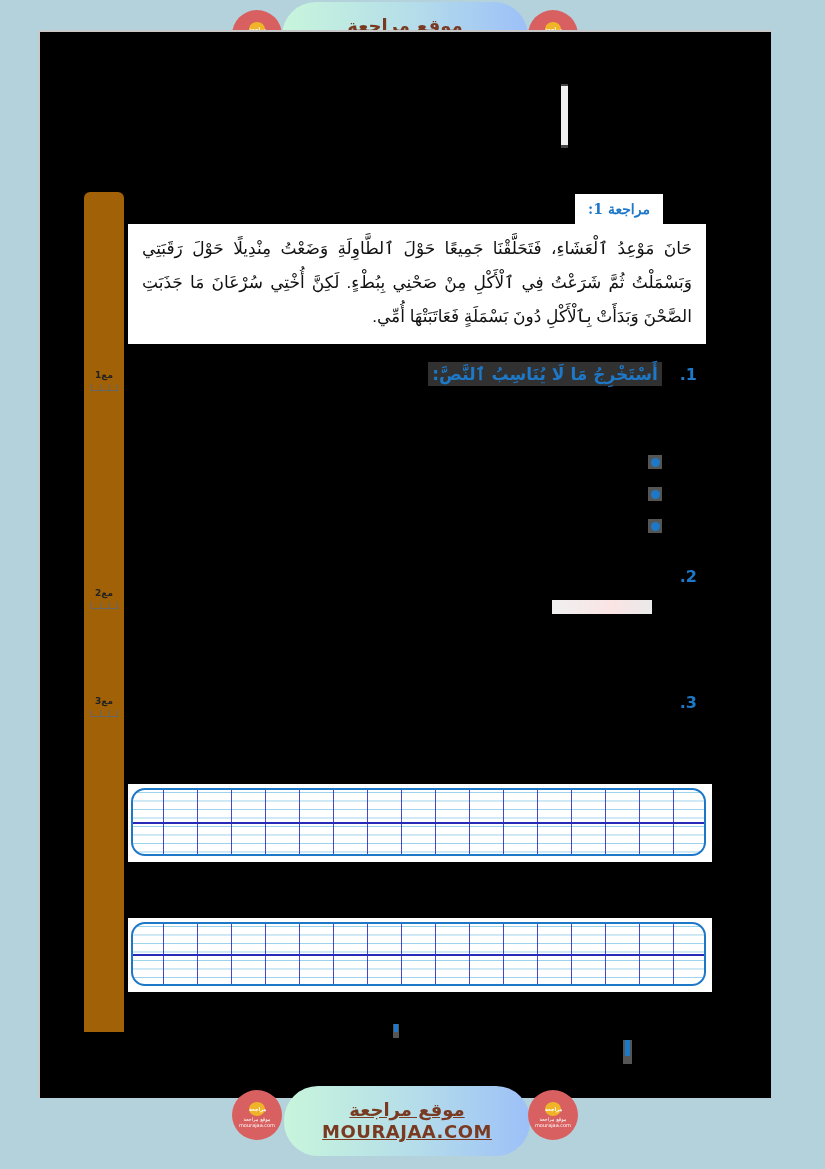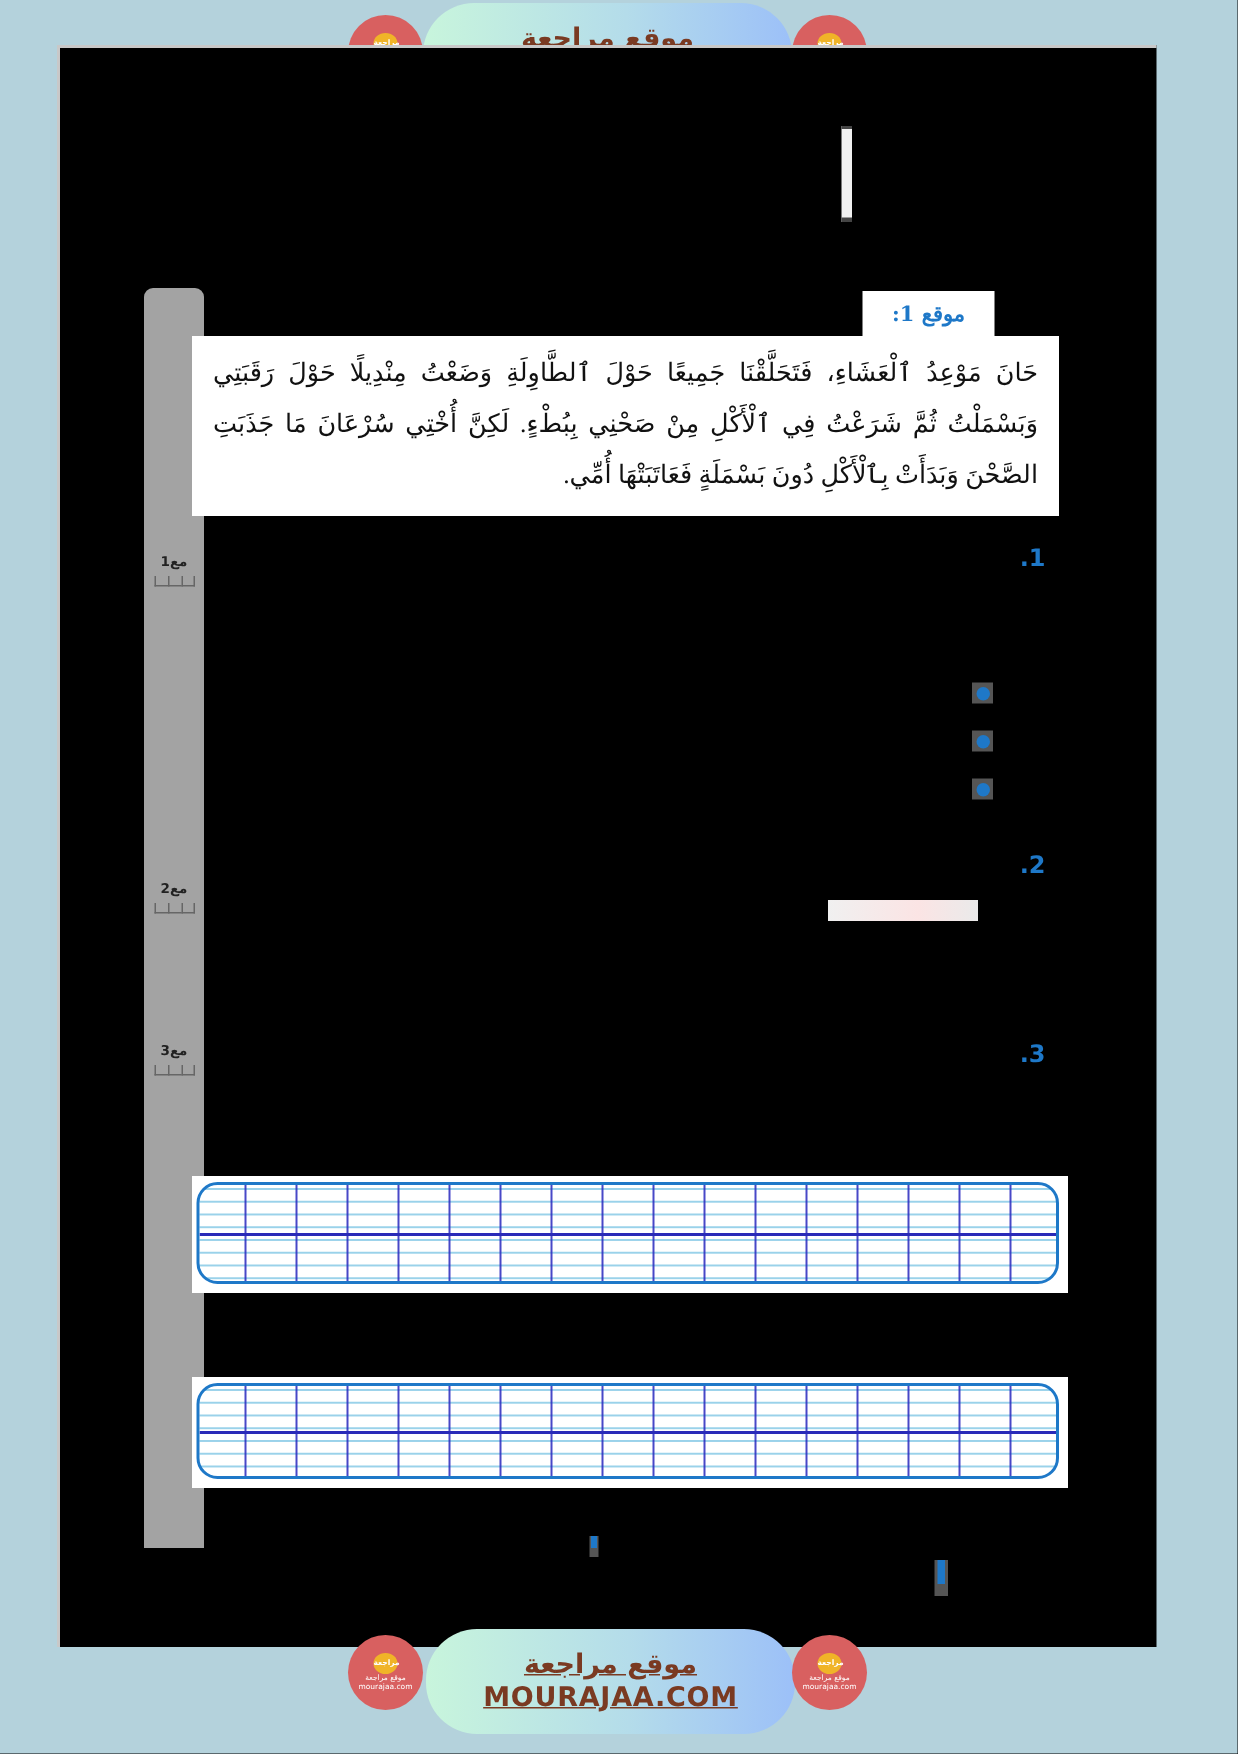--- a/index.html
+++ b/index.html
@@ -39,39 +39,39 @@
       width: 16px; height: 14px; border-radius: 50%; background: #f0b428;
       font-size: 5px; color: #fff; text-align: center; line-height: 14px; font-weight: bold;
     }
     .badge .small { font-size: 5px; color: #fff; line-height: 6px; text-align: center; }
 
     
     .top-bar { position: absolute; left: 561px; top: 84px; width: 7px; height: 64px; background: #f0f0f0; border-top: 2px solid #444; border-bottom: 3px solid #444; }
 
     
     .score-strip {
-      position: absolute; left: 96px; top: 192px; width: 40px; height: 840px;
-      background: #a3a3a3; border-radius: 6px 6px 0 0;
+      position: absolute; left: 84px; top: 192px; width: 40px; height: 840px;
+      background: #a16207; border-radius: 6px 6px 0 0;
     }
     .score-item { position: absolute; left: 0; width: 40px; text-align: center; }
     .score-label { font-size: 9px; font-weight: bold; color: #222; direction: rtl; }
     .score-boxes { display: flex; justify-content: center; margin-top: 4px; }
     .score-boxes span { width: 9px; height: 7px; border-left: 1px solid #666; border-bottom: 1px solid #666; }
     .score-boxes span:last-child { border-right: 1px solid #666; }
 
     
     .source-tab {
       position: absolute; left: 575px; top: 194px; width: 88px; height: 30px; background: #fff;
       display: flex; align-items: center; justify-content: center;
       color: #1e78c8; font-weight: bold; font-size: 14px; direction: rtl; font-family: "DejaVu Serif", serif;
     }
     .source-box {
       position: absolute; left: 128px; top: 224px; width: 578px; height: 120px; background: #fff;
       padding: 8px 14px 6px 14px; direction: rtl; text-align: justify;
-      font-family: Liberation Serif, serif; font-size: 17px; line-height: 34px; color: #111;
+      font-family: Liberation Sans, sans-serif; font-size: 17px; line-height: 34px; color: #111;
     }
 
     
     .question {
       position: absolute; direction: rtl; color: #1e78c8; font-weight: bold; font-size: 17px;
       display: flex; align-items: center; gap: 18px; font-family: "DejaVu Sans", sans-serif;
     }
     .question .qnum { font-size: 16px; }
     .question .qtext { background: rgba(90,90,90,0.55); padding: 2px 4px; }
     .q1 { right: 128px; top: 362px; }
@@ -152,25 +152,26 @@
   <div class="score-item" style="top:504px;">
     <div class="score-label">مع3</div>
     <div class="score-boxes">
         <span></span>
         <span></span>
         <span></span>
       </div>
   </div>
 </div>
 
-<div class="source-tab">موقع 1:</div>
+<div class="source-tab">مراجعة 1:</div>
 <div class="source-box">حَانَ مَوْعِدُ ٱلْعَشَاءِ، فَتَحَلَّقْنَا جَمِيعًا حَوْلَ ٱلطَّاوِلَةِ وَضَعْتُ مِنْدِيلًا حَوْلَ رَقَبَتِي وَبَسْمَلْتُ ثُمَّ شَرَعْتُ فِي ٱلْأَكْلِ مِنْ صَحْنِي بِبُطْءٍ. لَكِنَّ أُخْتِي سُرْعَانَ مَا جَذَبَتِ الصَّحْنَ وَبَدَأَتْ بِٱلْأَكْلِ دُونَ بَسْمَلَةٍ فَعَاتَبَتْهَا أُمِّي.</div>
 
 <div class="question q1">
   <span class="qnum">1.</span>
+  <span class="qtext">أَسْتَخْرِجُ مَا لَا يُنَاسِبُ ٱلنَّصَّ:</span>
 </div>
 
 <div class="bullets">
   <div class="bullet"></div>
   <div class="bullet"></div>
   <div class="bullet"></div>
 </div>
 
 <div class="question q2">
   <span class="qnum">2.</span>

